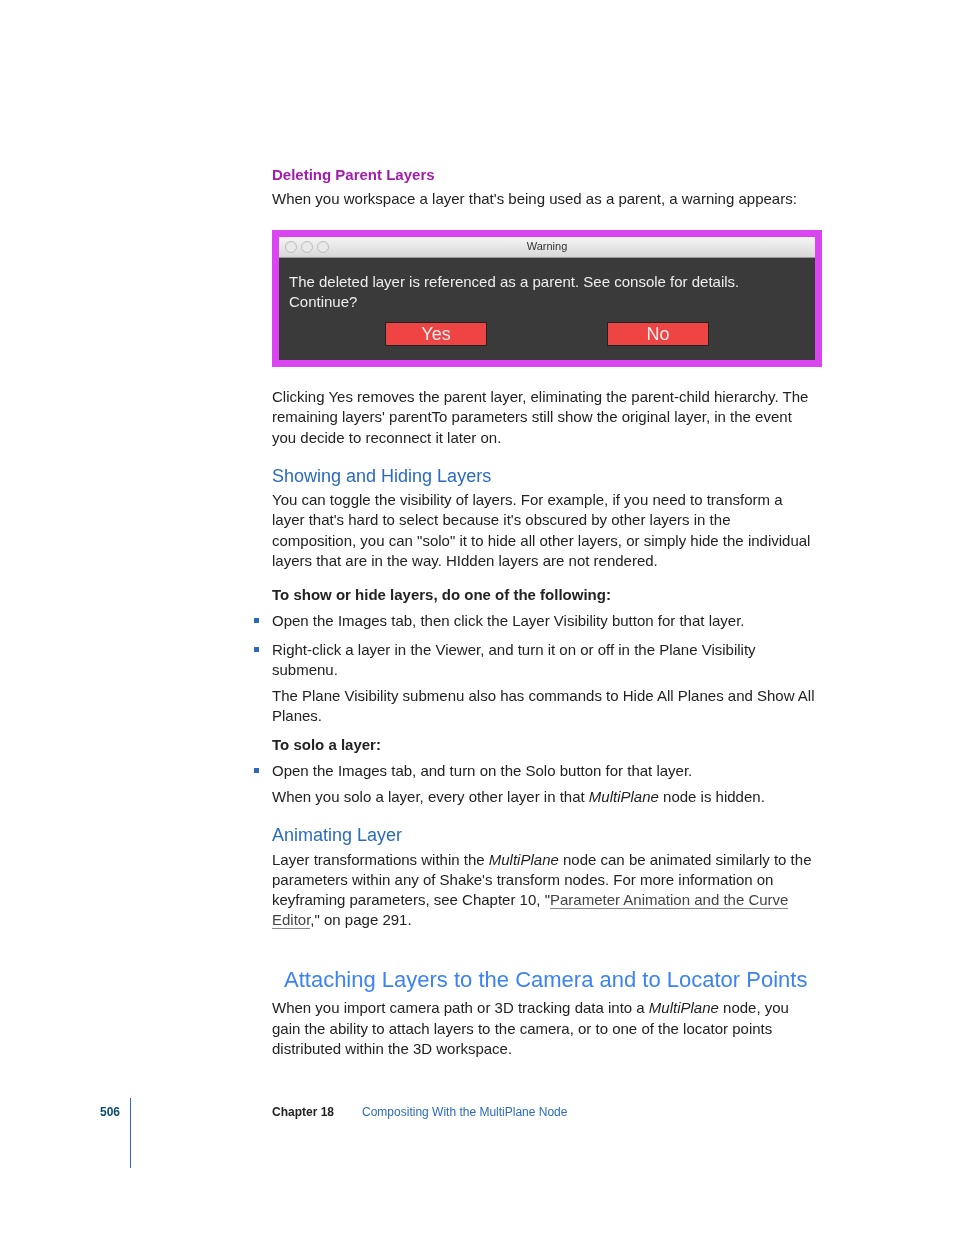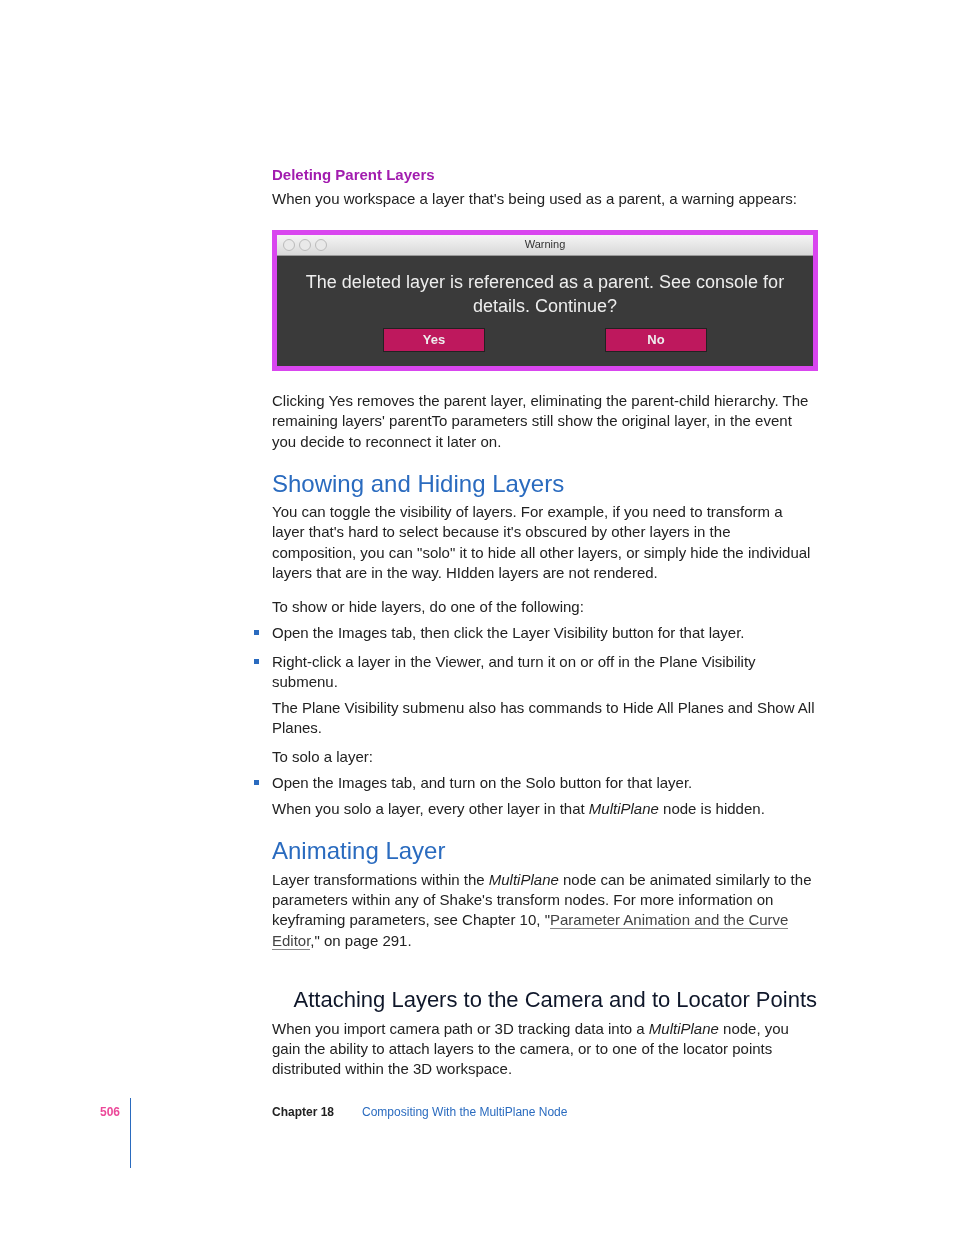--- a/index.html
+++ b/index.html
@@ -22,40 +22,39 @@
   }
   .h-small-blue {
     color: #a21caf;
     font-weight: 600;
     font-size: 15px;
     margin: 0 0 4px 0;
   }
   .h-med-blue {
     color: #2a6bbf;
     font-weight: 400;
-    font-size: 24px;
+    font-size: 18px;
     margin: 0 0 2px 0;
   }
   .h-big-blue {
-    color: #0f172a;
+    color: #3b82f6;
     font-weight: 400;
     font-size: 22px;
-    margin: 0 0 4px 3px;
-    text-align: right;
+    margin: 0 0 4px 12px;
   }
   p { margin: 0 0 6px 0; }
-  .bold { font-weight: 400; }
+  .bold { font-weight: 700; }
   .italic { font-style: italic; }
   .link { color:#444; border-bottom:1px solid #888; }
 
   
   .dialog {
     width: 536px;
     margin: 20px 0 20px 0;
-    border: 5px solid #d946ef;
+    border: 7px solid #d946ef;
     background: #3a3a3a;
     font-family: "Lucida Grande", Arial, sans-serif;
   }
   .dialog-titlebar {
     height: 20px;
     background: linear-gradient(#f5f5f5,#d8d8d8);
     border-bottom: 1px solid #999;
     display: flex;
     align-items: center;
     position: relative;
@@ -69,33 +68,33 @@
     width: 10px; height: 10px; border-radius: 50%;
     background: #e9e9e9; border:1px solid #bbb;
   }
   .dialog-title {
     position:absolute; left:0; right:0; text-align:center;
     font-size: 11px; color:#333;
   }
   .dialog-body {
     padding: 14px 10px 6px 10px;
     color: #eee;
-    font-size: 18px;
-    text-align: center;
+    font-size: 15px;
+    text-align: left;
     font-weight: 300;
   }
   .dialog-buttons {
     display:flex; justify-content:center; gap:120px;
     padding: 4px 0 14px 0;
   }
   .dbtn {
     width: 100px; height:22px;
-    background: #be185d;
+    background: #ef4444;
     border:1px solid #222;
-    color:#eee; font-size:13px; font-weight:700;
+    color:#eee; font-size:18px; font-weight:400;
     display:flex; align-items:center; justify-content:center;
   }
 
   ul.bullets {
     list-style: none;
     margin: 2px 0 6px 0;
     padding: 0;
   }
   ul.bullets > li {
     position: relative;
@@ -117,21 +116,21 @@
 
   .footer {
     position: absolute;
     left: 100px;
     top: 1104px;
     width: 760px;
     font-size: 12px;
     display:flex;
     align-items:flex-start;
   }
-  .footer .pnum { font-weight:700; color:#ec4899; width:32px; }
+  .footer .pnum { font-weight:700; color:#0c4a6e; width:32px; }
   .footer .gap { width:140px; }
   .footer .chap { font-weight:700; }
   .footer .chaptitle { color:#2a6bbf; font-weight:400; margin-left:28px; }
   .vline {
     position:absolute;
     left: 130px;
     top: 1098px;
     width: 1px;
     height: 70px;
     background: #2a6bbf;

